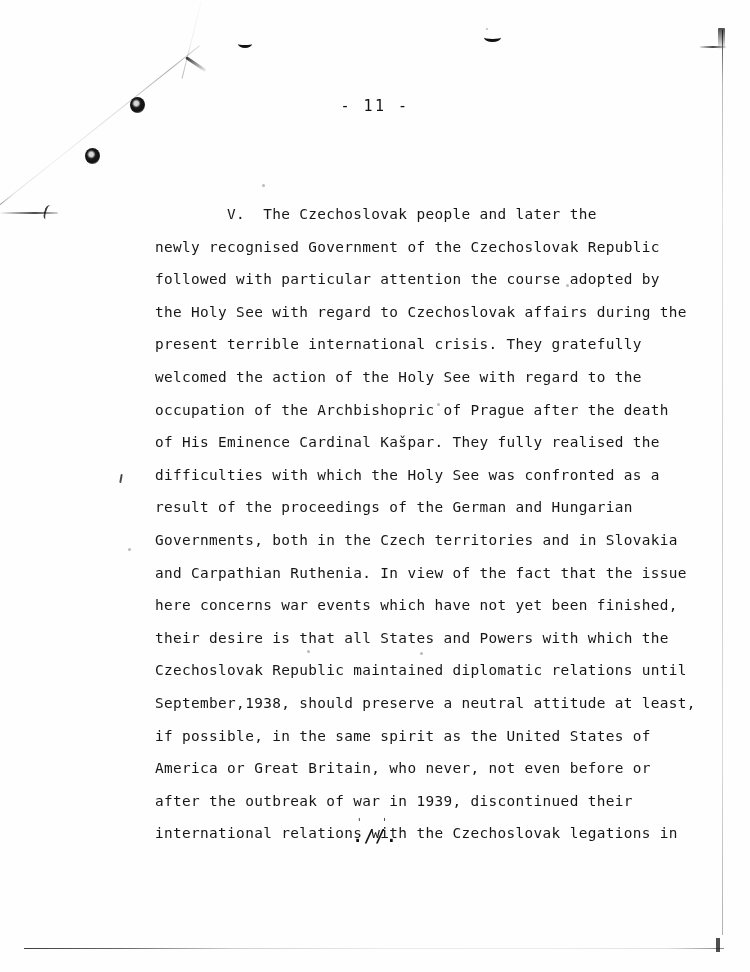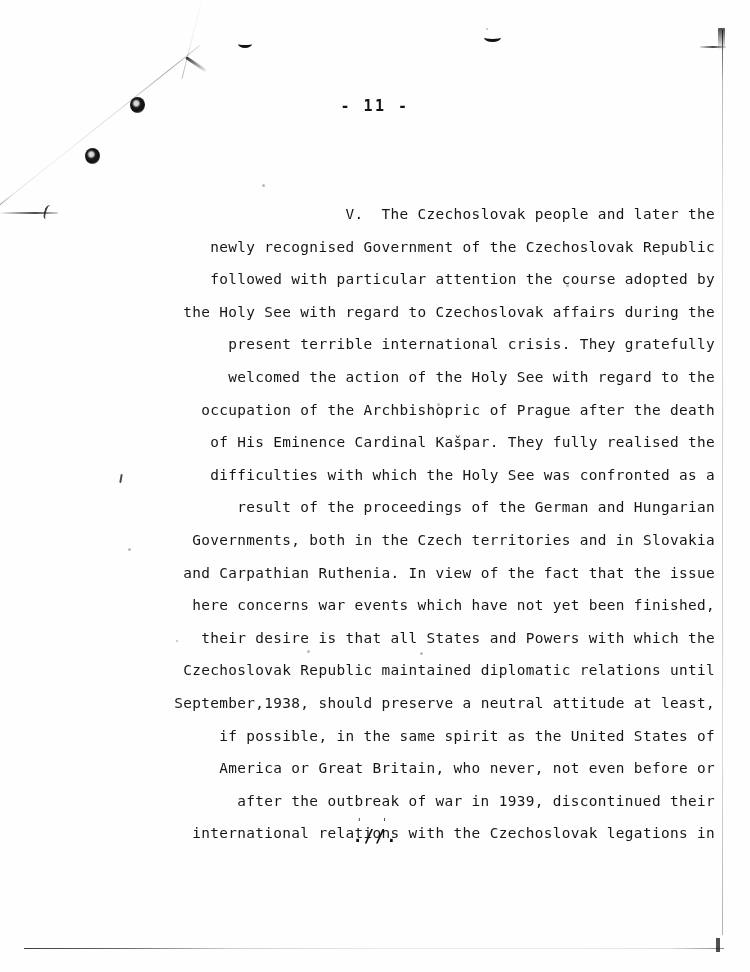--- a/index.html
+++ b/index.html
@@ -138,35 +138,34 @@
   .speck-6 { left: 437px; top: 403px; width: 3px; height: 3px; }
   .speck-7 { left: 307px; top: 650px; width: 3px; height: 3px; }
   .speck-8 { left: 420px; top: 652px; width: 3px; height: 3px; }
 
   
   .page-number {
     position: absolute;
     left: 0; right: 0; top: 97px;
     text-align: center;
     font-size: 15px;
-    font-weight: bold;
+    font-weight: normal;
     letter-spacing: 2.5px;
     color: #131313;
   }
   #body-text {
     position: absolute;
     left: 155px;
     top: 198px;
     width: 560px;
     font-size: 14.4px;
     line-height: 32.6px;
     letter-spacing: 0.35px;
     color: #161616;
     white-space: pre;
-    text-align: right;
   }
   #body-text .ln {
     display: block;
     white-space: pre;
   }
   #body-text .ln.indented { padding-left: 0; }
 
   .end-mark {
     position: absolute;
     left: 0; right: 0; top: 826px;

